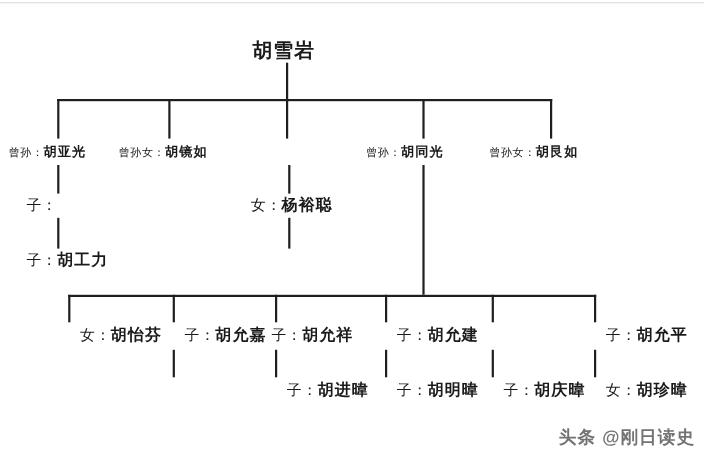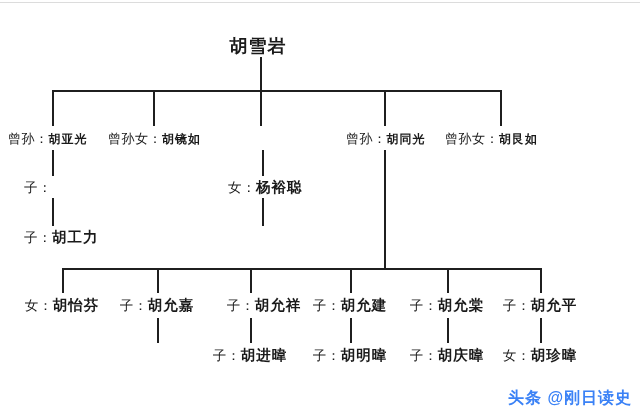--- a/index.html
+++ b/index.html
@@ -16,29 +16,29 @@
     background:#dcdcdc;
   }
   .vline{position:absolute;width:2px;background:#1f1f1f;}
   .hline{position:absolute;height:2px;background:#1f1f1f;}
   .title{
     position:absolute;top:34px;left:258px;
     transform:translateX(-50%);
     font-size:18px;font-weight:600;letter-spacing:1px;white-space:nowrap;
   }
   .node{position:absolute;white-space:nowrap;line-height:20px;}
-  .node .rel{font-size:13px;letter-spacing:.5px;}
+  .node .rel{font-size:10px;letter-spacing:.5px;}
   .node .nm{font-size:12px;font-weight:600;letter-spacing:1px;}
   .row2345 .rel{font-size:13.5px;}
   .row2345 .nm{font-size:14.5px;font-weight:600;text-align:right;}
-  .centered{transform:translateX(-50%);}
+  .centered{transform:translateX(-50%);margin-left:48px;}
   .watermark{
     position:absolute;right:8px;top:388px;
     font-size:16px;font-weight:bold;letter-spacing:1px;
-    color:#3b82f6;text-shadow:1px 1px 0 #ffffff;
+    color:#737373;text-shadow:1px 1px 0 #ffffff;
     white-space:nowrap;
   }
 </style>
 </head>
 <body>
 
 <div id="canvas">
 
   <div class="top-rule"></div>
 
@@ -53,21 +53,21 @@
   <div class="vline" style="left:260px;top:90px;height:36px"></div>
   <div class="vline" style="left:384px;top:90px;height:36px"></div>
   <div class="vline" style="left:500px;top:90px;height:36px"></div>
 
   <div class="node" style="left:8px;top:128px">
     <span class="rel">曾孙：</span><span class="nm">胡亚光</span>
   </div>
   <div class="node" style="left:108px;top:128px">
     <span class="rel">曾孙女：</span><span class="nm">胡镜如</span>
   </div>
-  <div class="node" style="left:346px;top:128px">
+  <div class="node" style="left:333px;top:128px">
     <span class="rel">曾孙：</span><span class="nm">胡同光</span>
   </div>
   <div class="node" style="left:445px;top:128px">
     <span class="rel">曾孙女：</span><span class="nm">胡艮如</span>
   </div>
 
   <div class="vline" style="left:52px;top:150px;height:26px"></div>
   <div class="vline" style="left:262px;top:150px;height:26px"></div>
   <div class="vline" style="left:384px;top:150px;height:118px"></div>
 
@@ -93,28 +93,25 @@
   <div class="vline" style="left:350px;top:268px;height:25px"></div>
   <div class="vline" style="left:447px;top:268px;height:25px"></div>
   <div class="vline" style="left:540px;top:268px;height:25px"></div>
 
   <div class="node row2345 centered" style="left:62px;top:295px">
     <span class="rel">女：</span><span class="nm">胡怡芬</span>
   </div>
   <div class="node row2345 centered" style="left:157px;top:295px">
     <span class="rel">子：</span><span class="nm">胡允嘉</span>
   </div>
-  <div class="node row2345 centered" style="left:264px;top:295px">
+  <div class="node row2345 centered" style="left:236px;top:295px">
     <span class="rel">子：</span><span class="nm">胡允祥</span>
   </div>
   <div class="node row2345 centered" style="left:350px;top:295px">
     <span class="rel">子：</span><span class="nm">胡允建</span>
-  </div>
-  <div class="node row2345 centered" style="left:447px;top:295px">
-    <span class="rel">子：</span><span class="nm">胡允棠</span>
   </div>
   <div class="node row2345 centered" style="left:540px;top:295px">
     <span class="rel">子：</span><span class="nm">胡允平</span>
   </div>
 
   <div class="vline" style="left:157px;top:318px;height:25px"></div>
   <div class="vline" style="left:250px;top:318px;height:25px"></div>
   <div class="vline" style="left:350px;top:318px;height:25px"></div>
   <div class="vline" style="left:447px;top:318px;height:25px"></div>
   <div class="vline" style="left:540px;top:318px;height:25px"></div>

